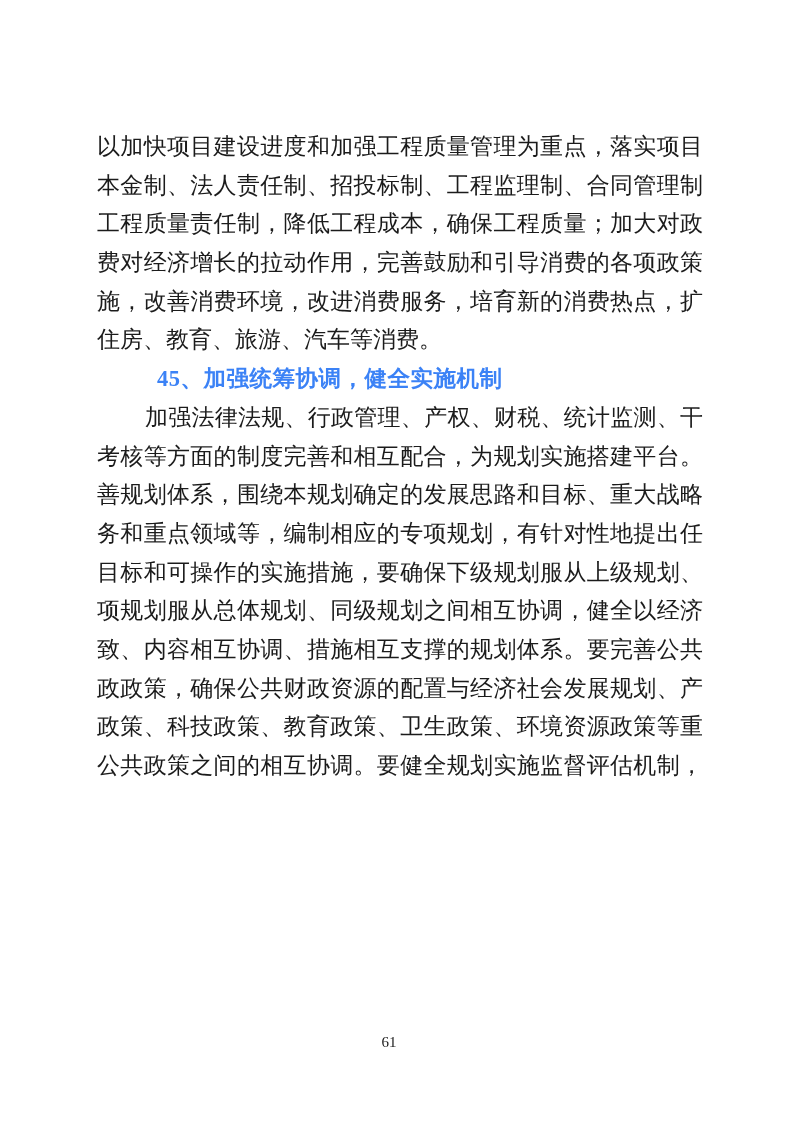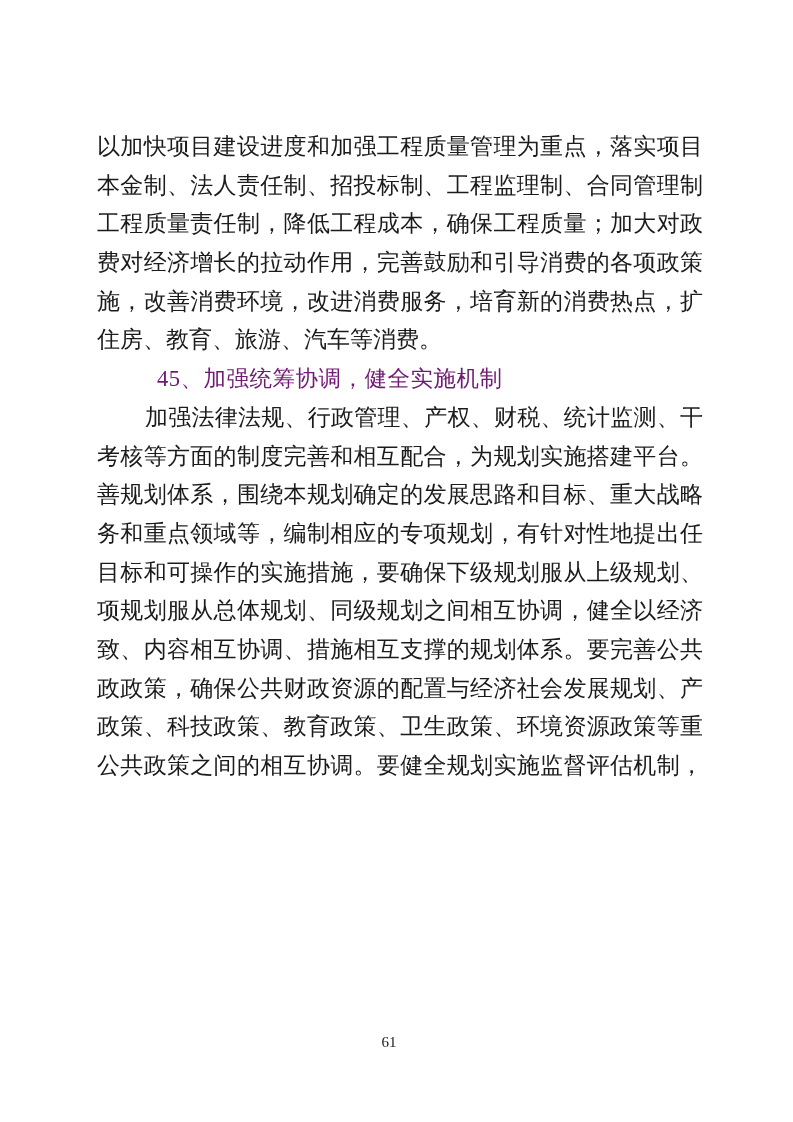--- a/index.html
+++ b/index.html
@@ -36,22 +36,22 @@
     text-align: left;
     text-align-last: left;
   }
   .line.first-indent {
     text-indent: 48px;
   }
   .heading {
     height: 38.7px;
     line-height: 38.7px;
     font-size: 22.5px;
-    font-weight: normal;
-    color: #701a75;
+    font-weight: bold;
+    color: #3b82f6;
     text-indent: 60px;
     letter-spacing: 0.5px;
     overflow: hidden;
   }
   .page-number {
     position: absolute;
     left: 86px;
     top: 1034px;
     width: 606px;
     text-align: center;

